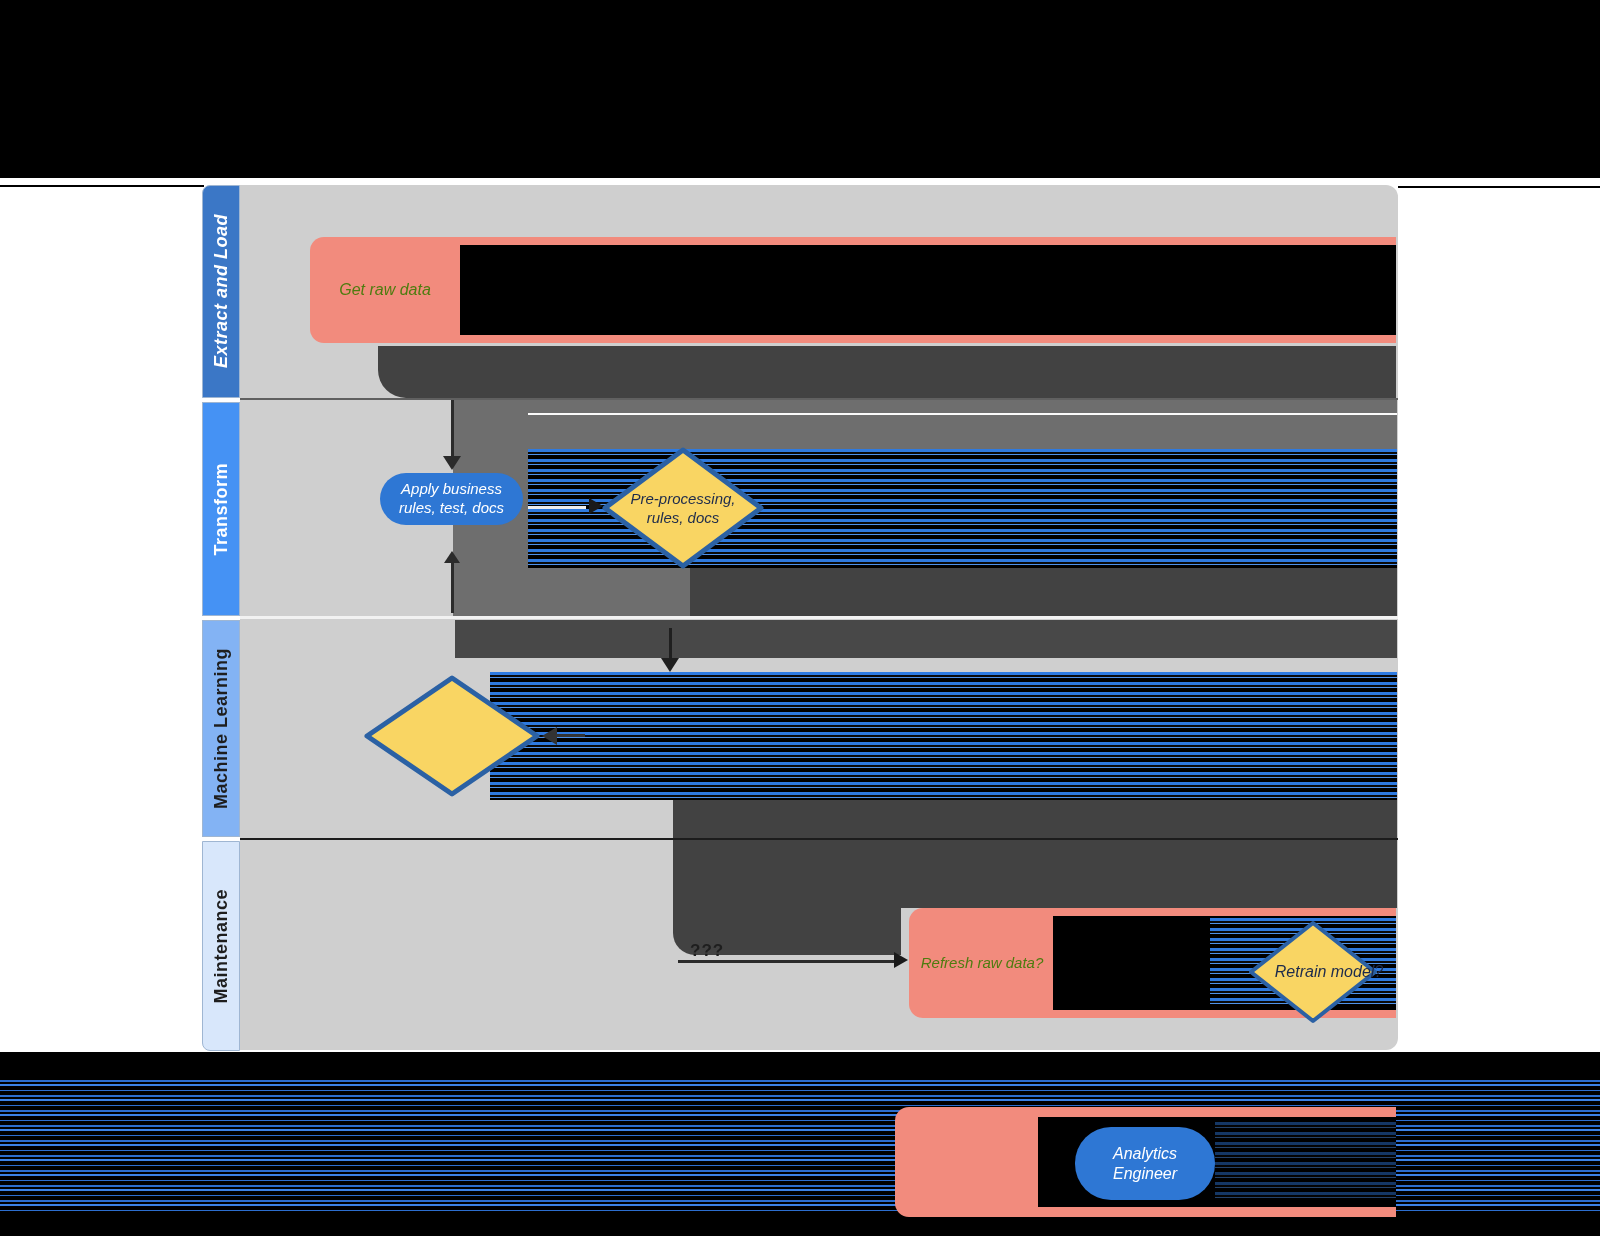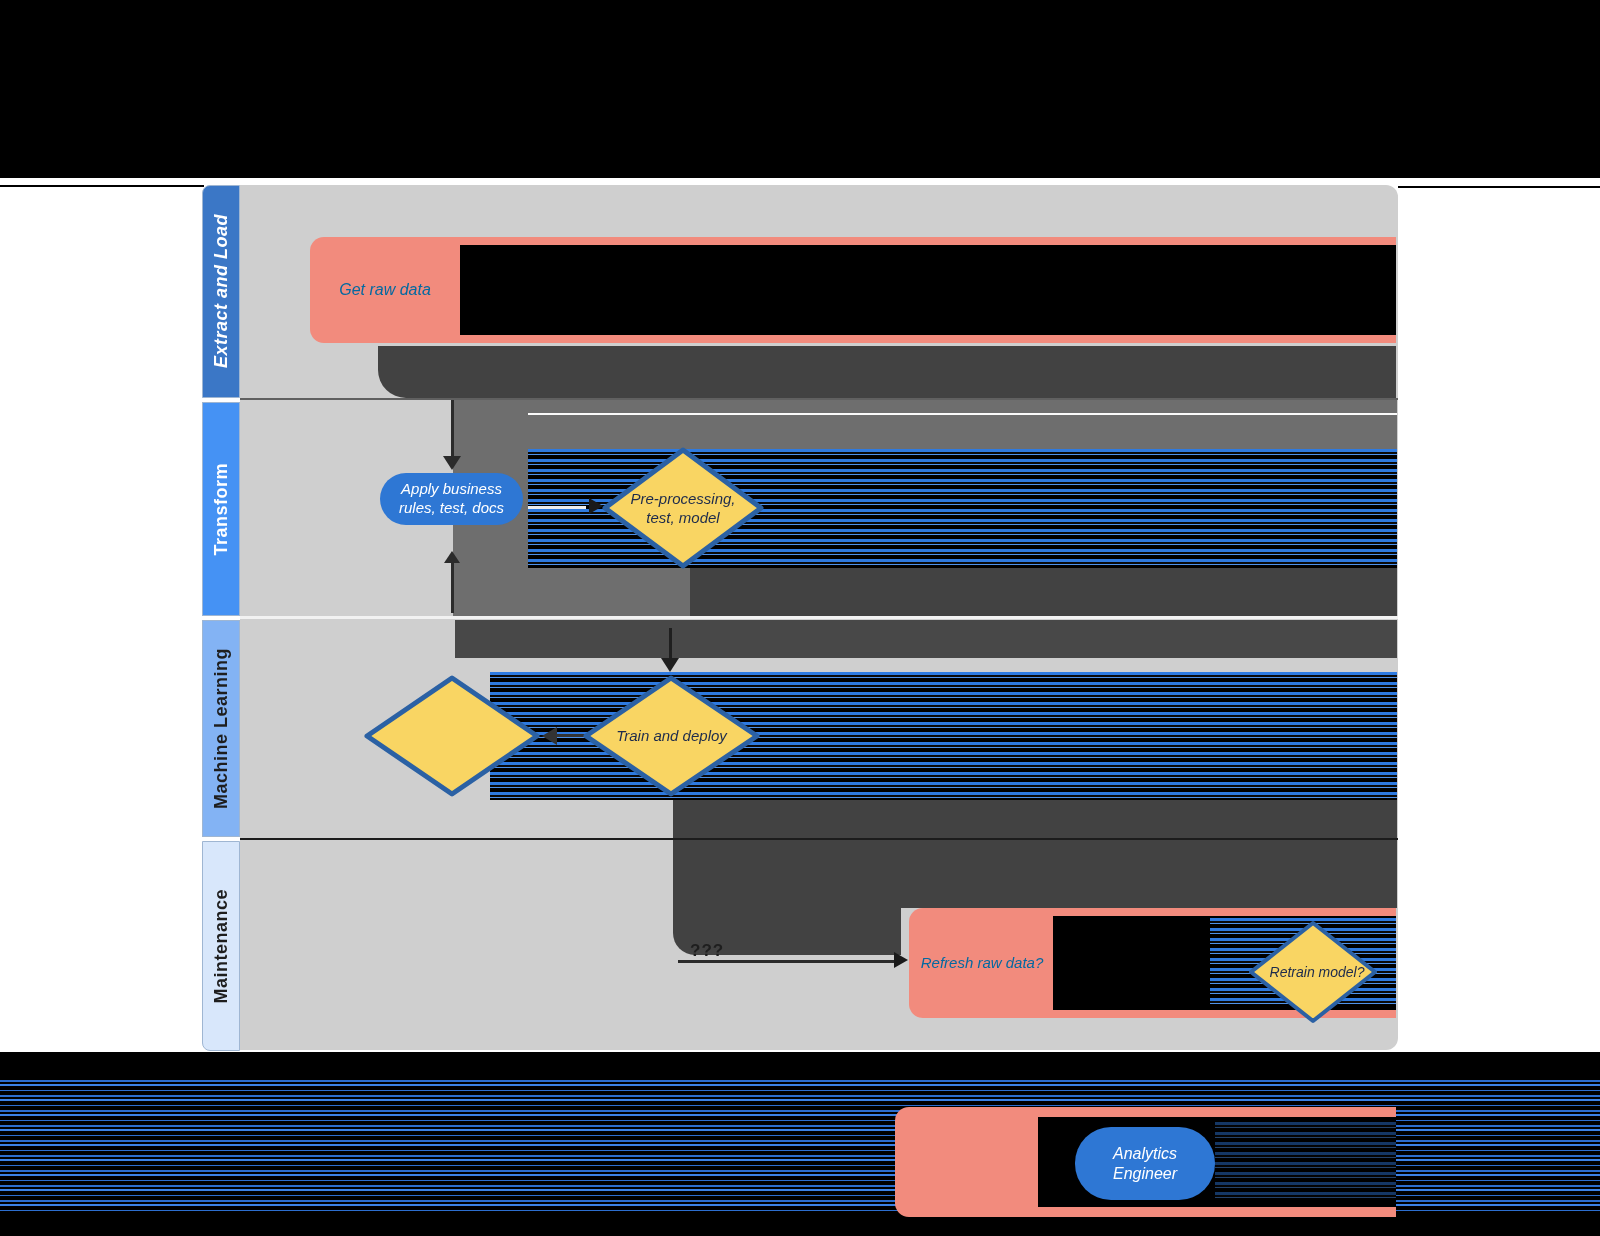--- a/index.html
+++ b/index.html
@@ -20,21 +20,21 @@
       font-size:18px;letter-spacing:.5px;white-space:nowrap;}
   
   .charcoal{background:#424242;}
   .medgray{background:#6e6e6e;}
   .blackfill{background:#000000;}
   
   .pink{background:#f28b7d;}
   .stadium{background:#2e77d4;border-radius:36px;display:flex;align-items:center;justify-content:center;
       text-align:center;color:#fff;font-style:italic;font-size:15px;line-height:1.25;padding:4px 12px;}
   .nodetext{display:flex;align-items:center;justify-content:center;text-align:left;
-      color:#0369a1;font-style:italic;font-size:16px;line-height:1.3;padding:0 10px;}
+      color:#4d7c0f;font-style:italic;font-size:16px;line-height:1.3;padding:0 10px;}
   .diamond{display:block;}
   .diamond-label{display:flex;align-items:center;justify-content:center;text-align:center;
       color:#1d2b4c;font-style:italic;font-size:15px;line-height:1.3;}
   
   .vline,.hline{background:#2b2b2b;}
   .tri{width:0;height:0;}
   .tri-down{border-left:9px solid transparent;border-right:9px solid transparent;border-top:14px solid #2b2b2b;}
   .tri-up{border-left:8px solid transparent;border-right:8px solid transparent;border-bottom:12px solid #2b2b2b;}
   .tri-right{border-top:8px solid transparent;border-bottom:8px solid transparent;border-left:14px solid #1a1a1a;}
   .tri-left{border-top:9px solid transparent;border-bottom:9px solid transparent;border-right:15px solid #333;}
@@ -89,46 +89,40 @@
   <div class="abs tri tri-up" style="left:444px;top:551px;"></div>
   <div class="abs vline" style="left:451px;top:563px;width:3px;height:50px;"></div>
 
   <div class="abs" style="left:528px;top:506px;width:58px;height:3px;background:#eeeeee;"></div>
   <div class="abs tri tri-right" style="left:589px;top:498px;"></div>
 
   <div class="abs" style="left:602px;top:447px;width:162px;height:122px;">
     <svg class="diamond" width="162" height="122" viewBox="0 0 162 122">
       <polygon points="81,3 159,61 81,119 3,61" fill="#f9d563" stroke="#2b61a4" stroke-width="5" stroke-linejoin="round"></polygon>
     </svg>
-    <div class="abs diamond-label" style="left:24px;top:14px;width:114px;height:94px;">Pre-processing, test, model</div>
+    <div class="abs diamond-label" style="left:24px;top:14px;width:114px;height:94px;">Pre-processing, rules, docs</div>
   </div>
 
   <div class="abs" style="left:240px;top:616px;width:1158px;height:3px;background:#f2f2f2;"></div>
 
   <div class="abs charcoal" style="left:455px;top:620px;width:942px;height:38px;background:#484848;"></div>
   <div class="abs vline" style="left:669px;top:628px;width:3px;height:30px;background:#1f1f1f;"></div>
   <div class="abs tri tri-down" style="left:661px;top:658px;border-top-color:#1f1f1f;"></div>
 
   <div class="abs stripes-mid" style="left:490px;top:672px;width:907px;height:128px;"></div>
 
   <div class="abs" style="left:364px;top:675px;width:176px;height:122px;">
     <svg class="diamond" width="176" height="122" viewBox="0 0 176 122">
       <polygon points="88,3 173,61 88,119 3,61" fill="#f9d563" stroke="#2b61a4" stroke-width="5" stroke-linejoin="round"></polygon>
     </svg>
   </div>
 
   <div class="abs tri tri-left" style="left:542px;top:727px;"></div>
   <div class="abs hline" style="left:557px;top:734px;width:28px;height:3px;background:#333;"></div>
 
-  <div class="abs" style="left:583px;top:675px;width:177px;height:122px;">
-    <svg class="diamond" width="177" height="122" viewBox="0 0 177 122">
-      <polygon points="88,3 174,61 88,119 3,61" fill="#f9d563" stroke="#2b61a4" stroke-width="5" stroke-linejoin="round"></polygon>
-    </svg>
-    <div class="abs diamond-label" style="left:26px;top:14px;width:125px;height:94px;">Train and deploy</div>
-  </div>
 
   <div class="abs charcoal" style="left:673px;top:800px;width:724px;height:108px;"></div>
   <div class="abs charcoal" style="left:673px;top:908px;width:228px;height:47px;border-radius:0 0 0 22px;"></div>
 
   <div class="abs" style="left:240px;top:838px;width:1158px;height:2px;background:#1c1c1c;"></div>
 
   <div class="abs qmarks" style="left:690px;top:941px;width:44px;">???</div>
 
   <div class="abs hline" style="left:678px;top:960px;width:216px;height:3px;"></div>
   <div class="abs tri tri-right" style="left:894px;top:952px;"></div>
@@ -136,21 +130,21 @@
   <div class="abs pink" style="left:909px;top:908px;width:487px;height:110px;border-radius:14px 0 0 14px;"></div>
   <div class="abs blackfill" style="left:1053px;top:916px;width:343px;height:94px;"></div>
   <div class="abs stripes-mid" style="left:1210px;top:918px;width:186px;height:90px;"></div>
   <div class="abs nodetext" style="left:909px;top:908px;width:146px;height:110px;font-size:15px;">Refresh raw data?</div>
 
 
   <div class="abs" style="left:1248px;top:920px;width:130px;height:104px;">
     <svg class="diamond" width="130" height="104" viewBox="0 0 130 104">
       <polygon points="65,3 127,52 65,101 3,52" fill="#f9d563" stroke="#2b61a4" stroke-width="4" stroke-linejoin="round"></polygon>
     </svg>
-    <div class="abs diamond-label" style="left:12px;top:12px;width:114px;height:80px;font-size:14px;">Retrain model?</div>
+    <div class="abs diamond-label" style="left:24px;top:12px;width:114px;height:80px;font-size:16px;">Retrain model?</div>
   </div>
 
   <div class="abs pink" style="left:895px;top:1107px;width:501px;height:110px;border-radius:14px 0 0 14px;"></div>
   <div class="abs blackfill" style="left:1038px;top:1117px;width:358px;height:90px;"></div>
   <div class="abs stripes-mid" style="left:1215px;top:1122px;width:181px;height:80px;opacity:.45;"></div>
 
 
   <div class="abs stadium" style="left:1075px;top:1127px;width:140px;height:73px;font-size:16px;">
     <span>Analytics Engineer</span>
   </div>

